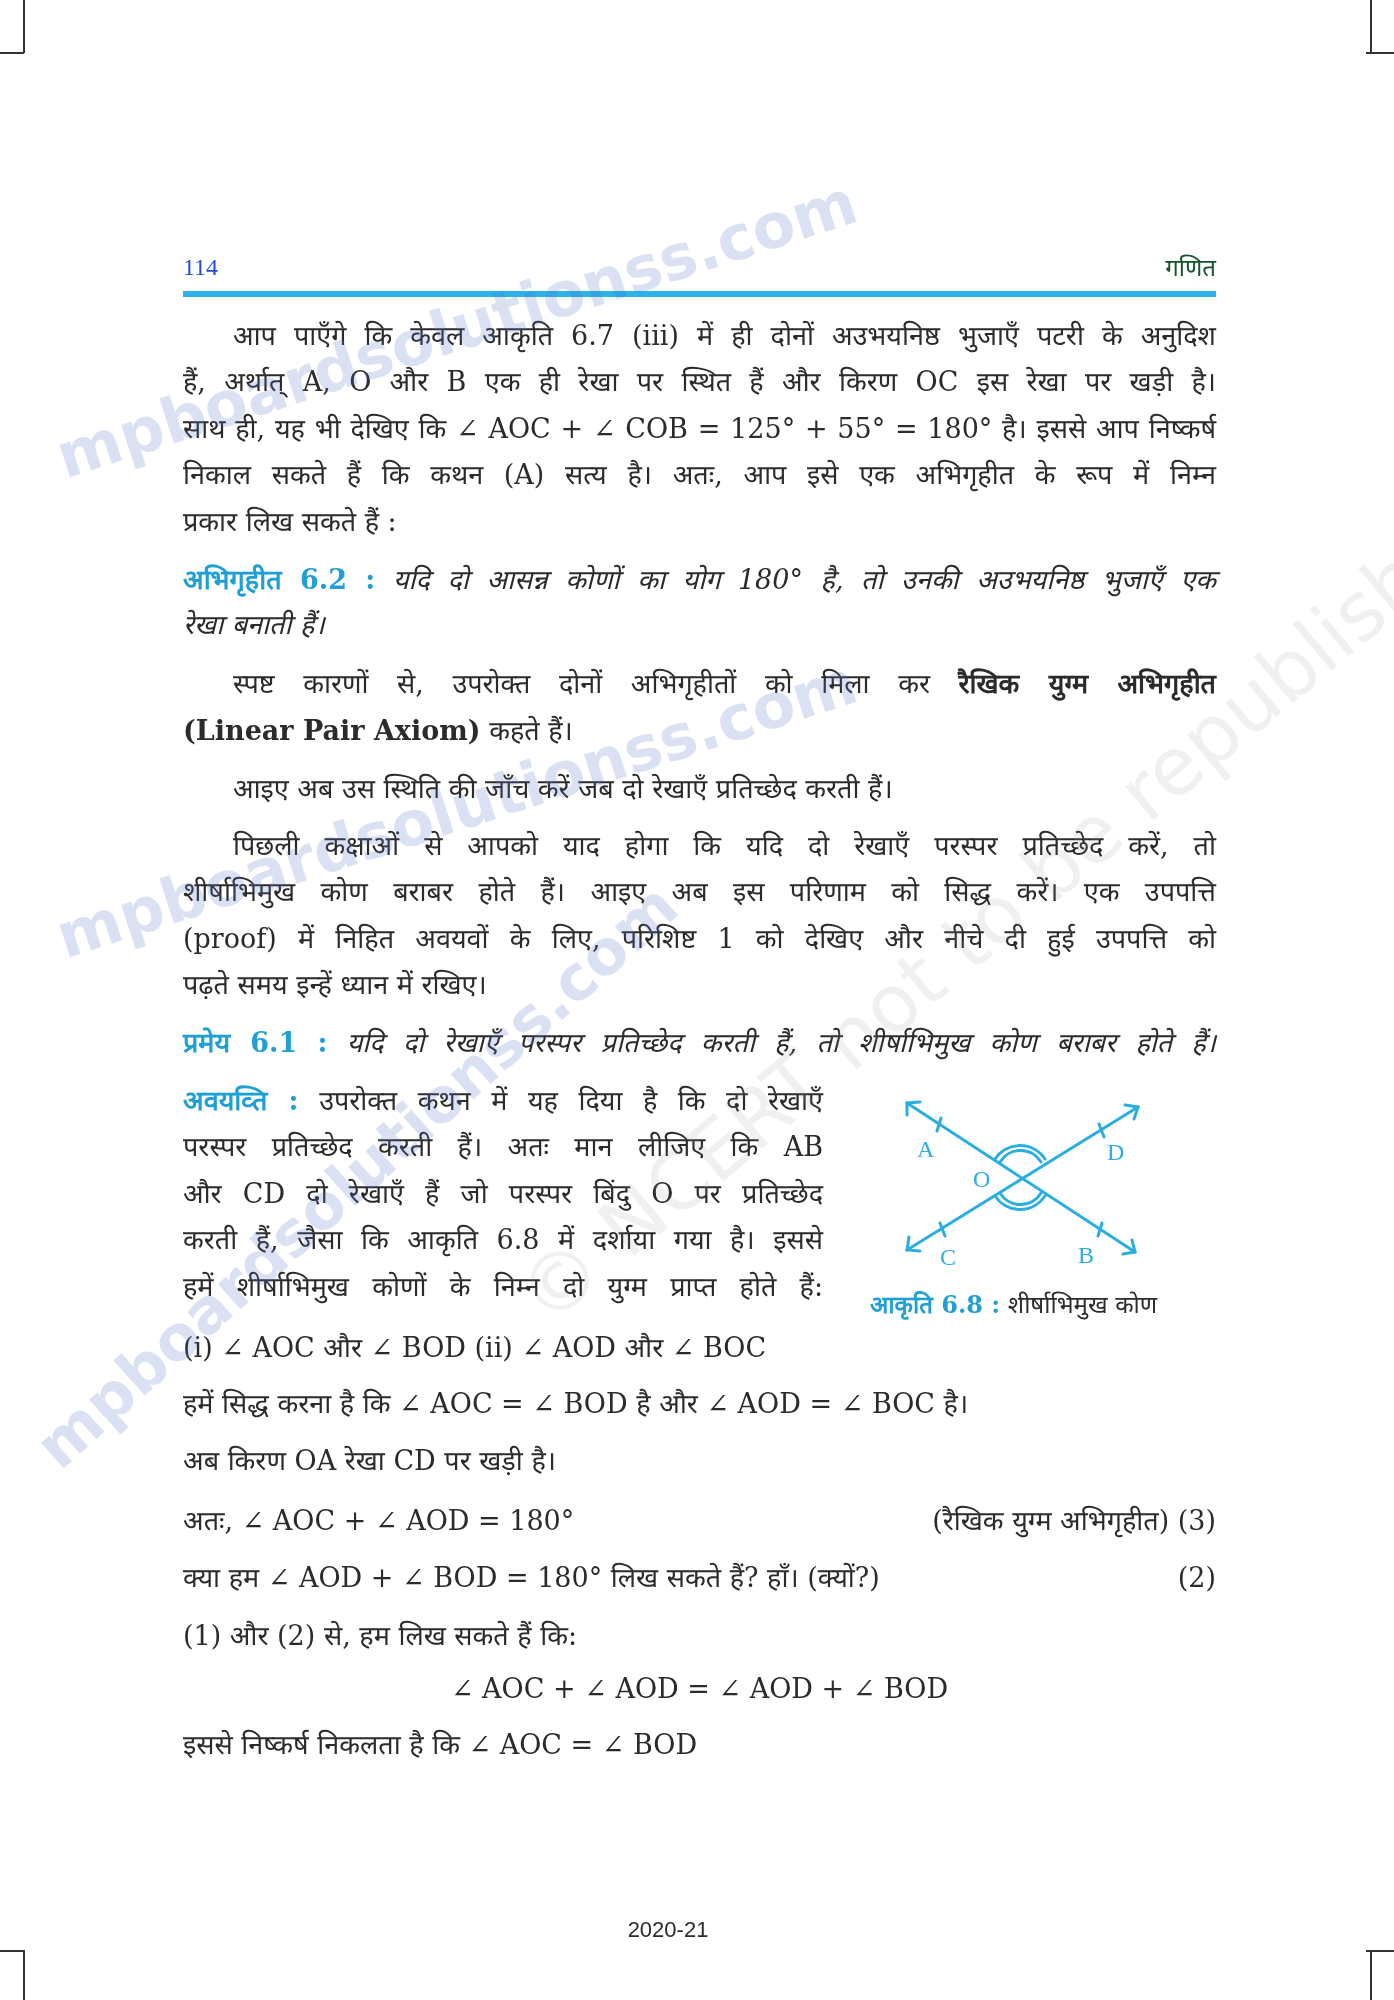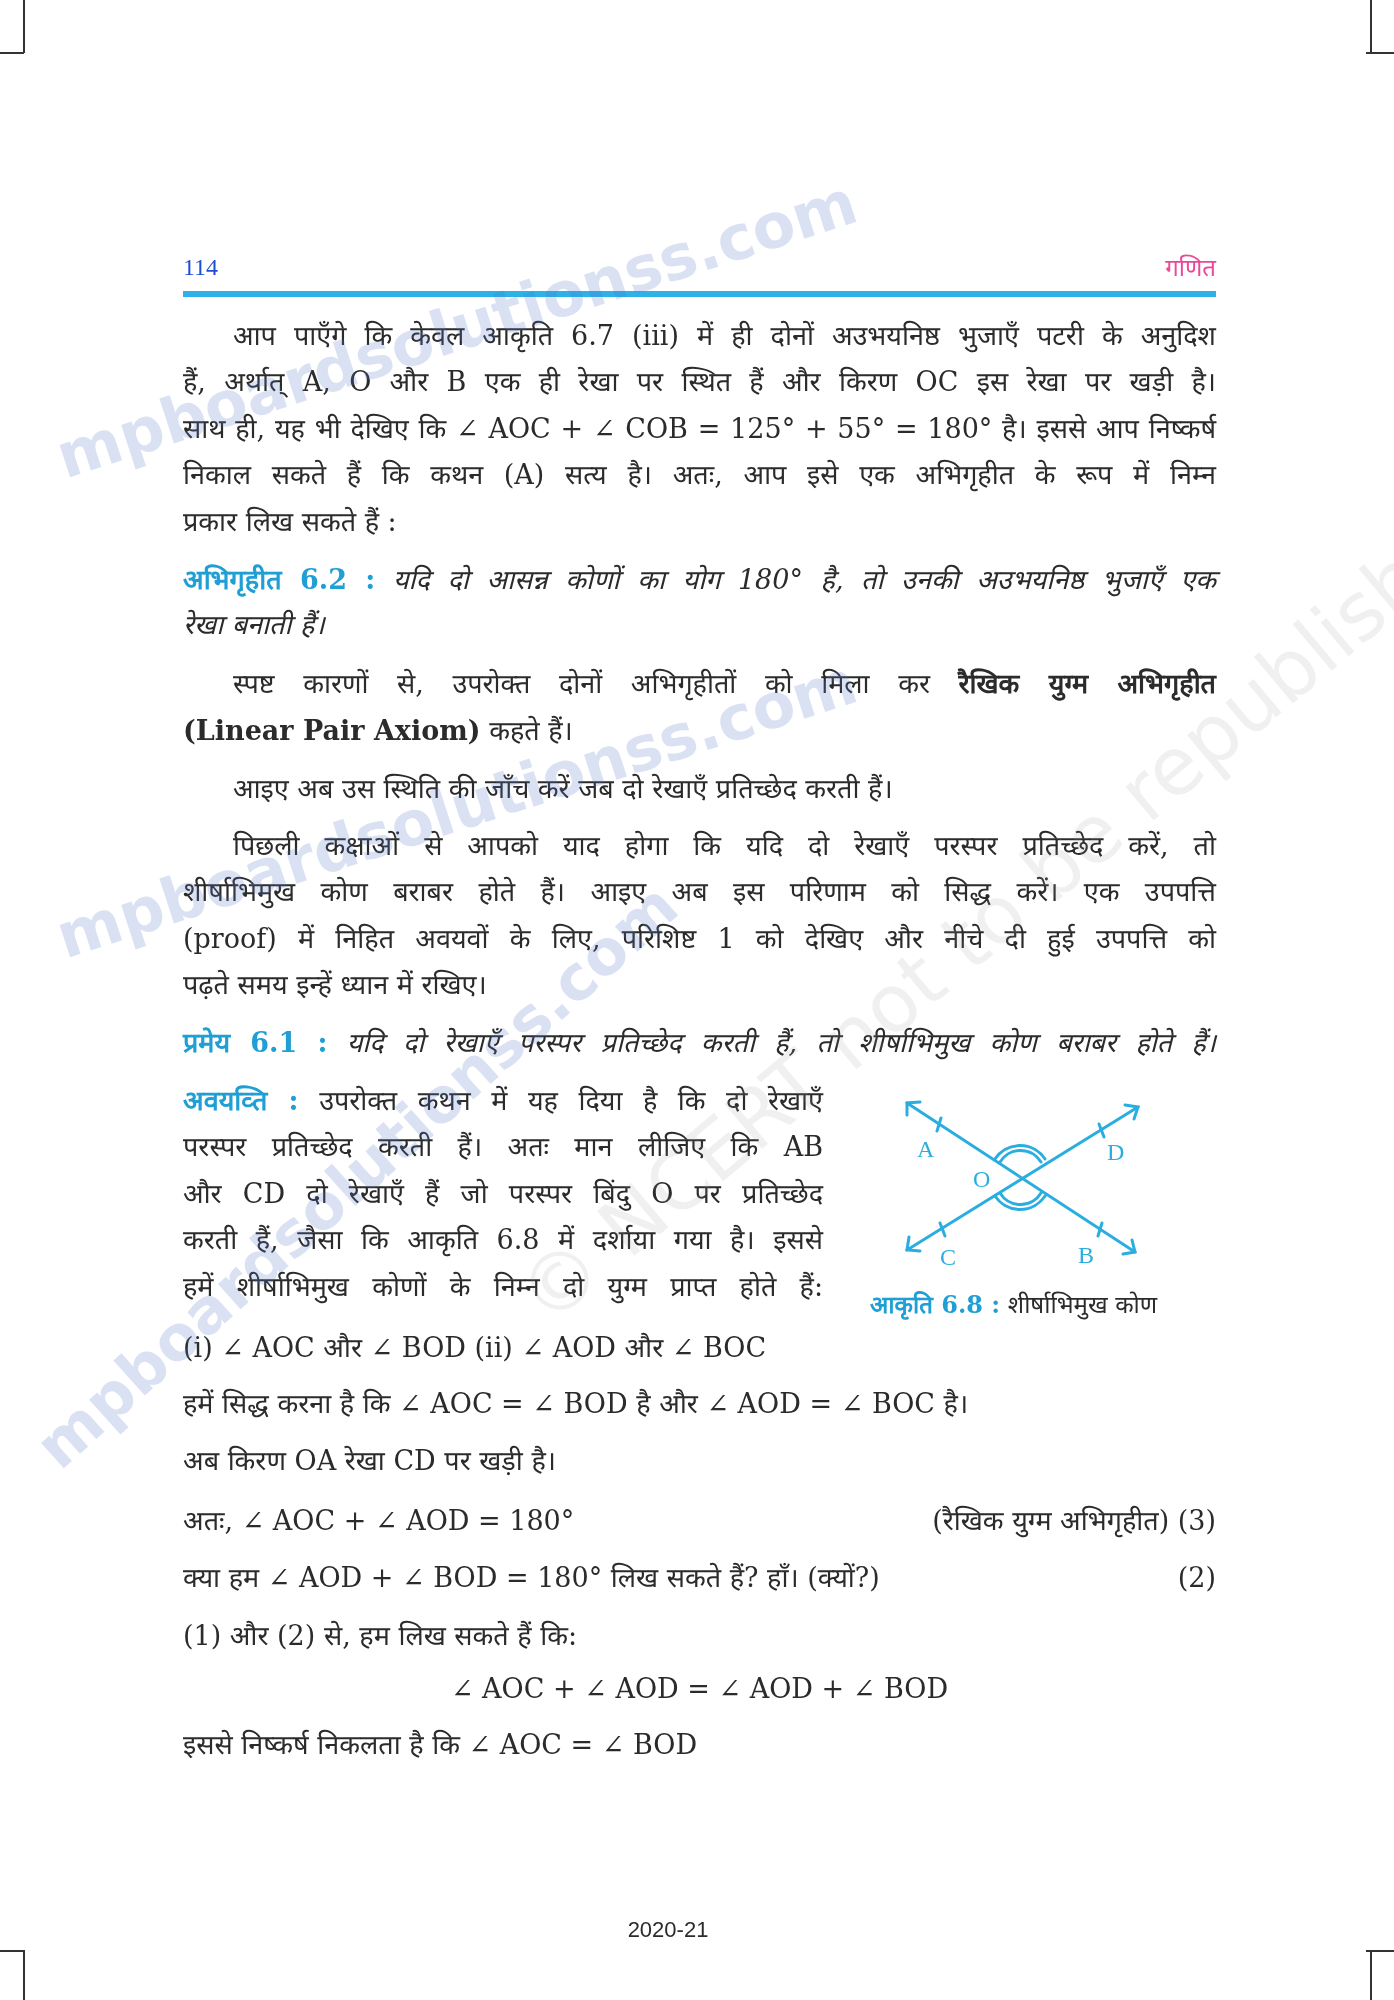--- a/index.html
+++ b/index.html
@@ -18,21 +18,21 @@
   .wm2 {
     position:absolute; white-space:nowrap; pointer-events:none;
     font-family:"DejaVu Sans", "Liberation Sans", sans-serif;
     color:rgba(150,150,150,0.14); transform-origin:left bottom;
   }
   .pagenum {
     position:absolute; left:183px; top:254px; font-size:24px;
     color:#1d4ed8; font-family:"Liberation Serif", serif;
   }
   .subject {
-    position:absolute; right:178px; top:250px; font-size:24px; color:#ec4899;
+    position:absolute; right:178px; top:250px; font-size:24px; color:#14532d;
   }
   .rule { position:absolute; left:183px; top:291px; width:1033px; height:6px; background:#2cb1e8; }
   .line {
     position:absolute; left:183px; width:1033px; font-size:27px; line-height:34px;
     white-space:nowrap; overflow:visible;
   }
   .indent { padding-left:50px; box-sizing:border-box; }
   .just { text-align:justify; text-align-last:justify; }
   .hl { color:#1f9fd4; font-weight:bold;text-align:center; }
   .it { font-style:italic; }

